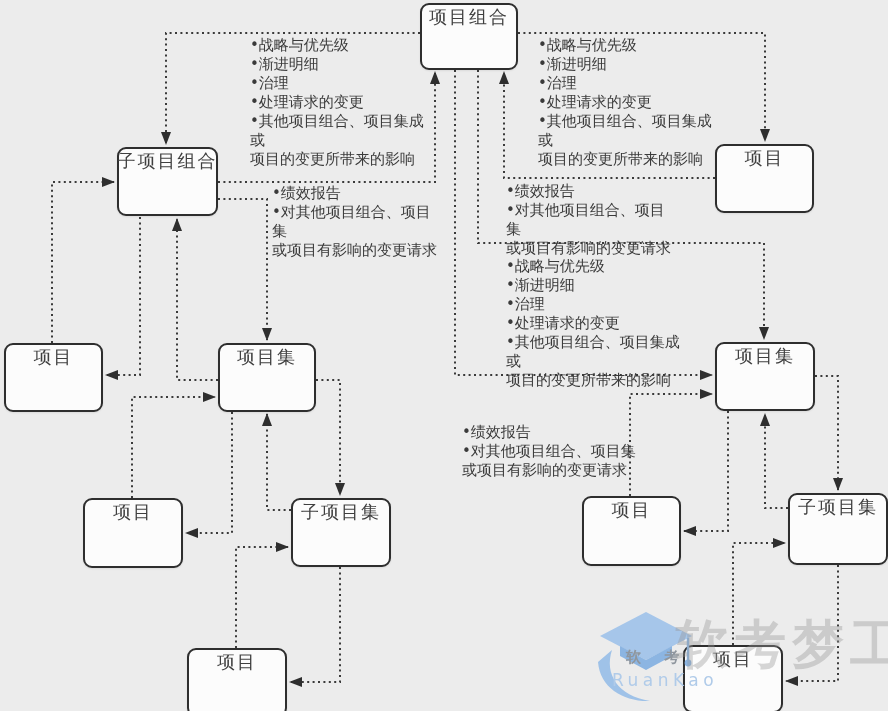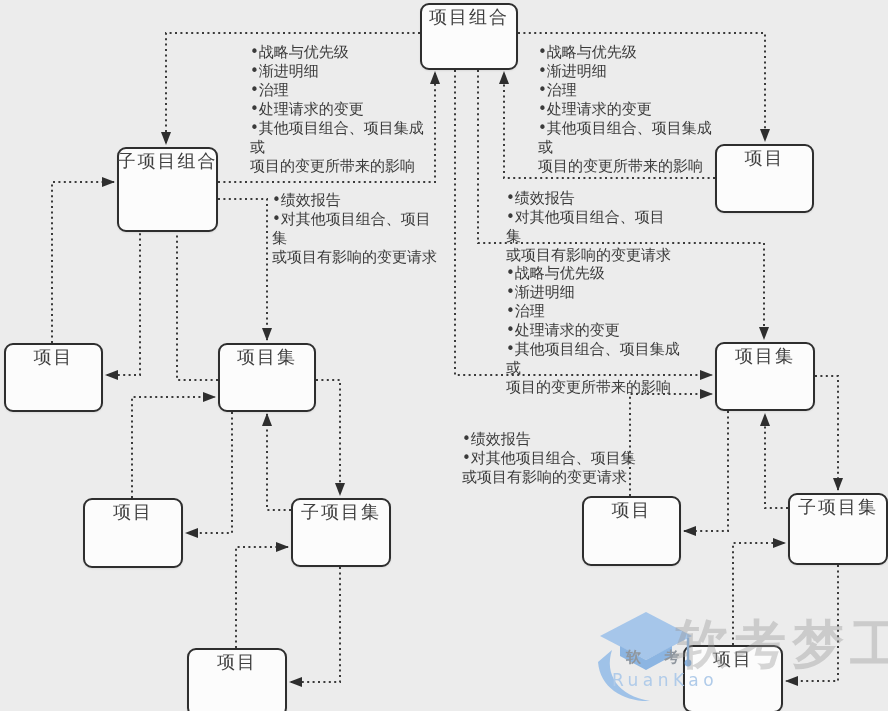--- a/index.html
+++ b/index.html
@@ -13,21 +13,21 @@
     position:absolute;z-index:3;
     background:#fcfcfc;border:2.5px solid #2e2e2e;border-radius:9px;
     display:flex;align-items:flex-start;justify-content:center;
     box-sizing:border-box;
     box-shadow:0 1px 2px rgba(0,0,0,0.08);
   }
   .node span{
     font-size:18px;color:#3f3f3f;letter-spacing:2px;white-space:nowrap;
   }
   .annotation{
-    position:absolute;z-index:2;color:#3a3a3a;font-size:15px;line-height:19px;margin-top:7px;
+    position:absolute;z-index:2;color:#3a3a3a;font-size:15px;line-height:19px;
   }
   .annotation .item{white-space:pre-line;}
   .watermark{position:absolute;z-index:4;left:0;top:0;width:100%;height:100%;pointer-events:none;text-align:center;}
   .wm-brand{
     position:absolute;left:676px;top:610px;
     font-size:52px;font-weight:bold;letter-spacing:6px;white-space:nowrap;
     color:rgba(150,150,150,0.38);
   }
   .wm-cap{position:absolute;left:596px;top:606px;}
   .wm-cn{
@@ -76,21 +76,21 @@
         <path d="M728 411 V531 H684" fill="none" stroke="#3a3a3a" stroke-width="2" stroke-dasharray="2 3.4" marker-end="url(#arr)"></path>
         <path d="M733 645 V543 H785" fill="none" stroke="#3a3a3a" stroke-width="2" stroke-dasharray="2 3.4" marker-end="url(#arr)"></path>
         <path d="M838 565 V681 H786" fill="none" stroke="#3a3a3a" stroke-width="2" stroke-dasharray="2 3.4" marker-end="url(#arr)"></path>
       </g>
   </svg>
 
   <div id="node-layer">
       <div class="node" style="left: 420px; top: 3px; width: 98px; height: 67px;">
         <span>项目组合</span>
       </div>
-      <div class="node" style="left: 117px; top: 147px; width: 101px; height: 85px;">
+      <div class="node" style="left: 117px; top: 147px; width: 101px; height: 69px;">
         <span>子项目组合</span>
       </div>
       <div class="node" style="left: 715px; top: 144px; width: 99px; height: 69px;">
         <span>项目</span>
       </div>
       <div class="node" style="left: 4px; top: 343px; width: 99px; height: 69px;">
         <span>项目</span>
       </div>
       <div class="node" style="left: 218px; top: 343px; width: 98px; height: 69px;">
         <span>项目集</span>

